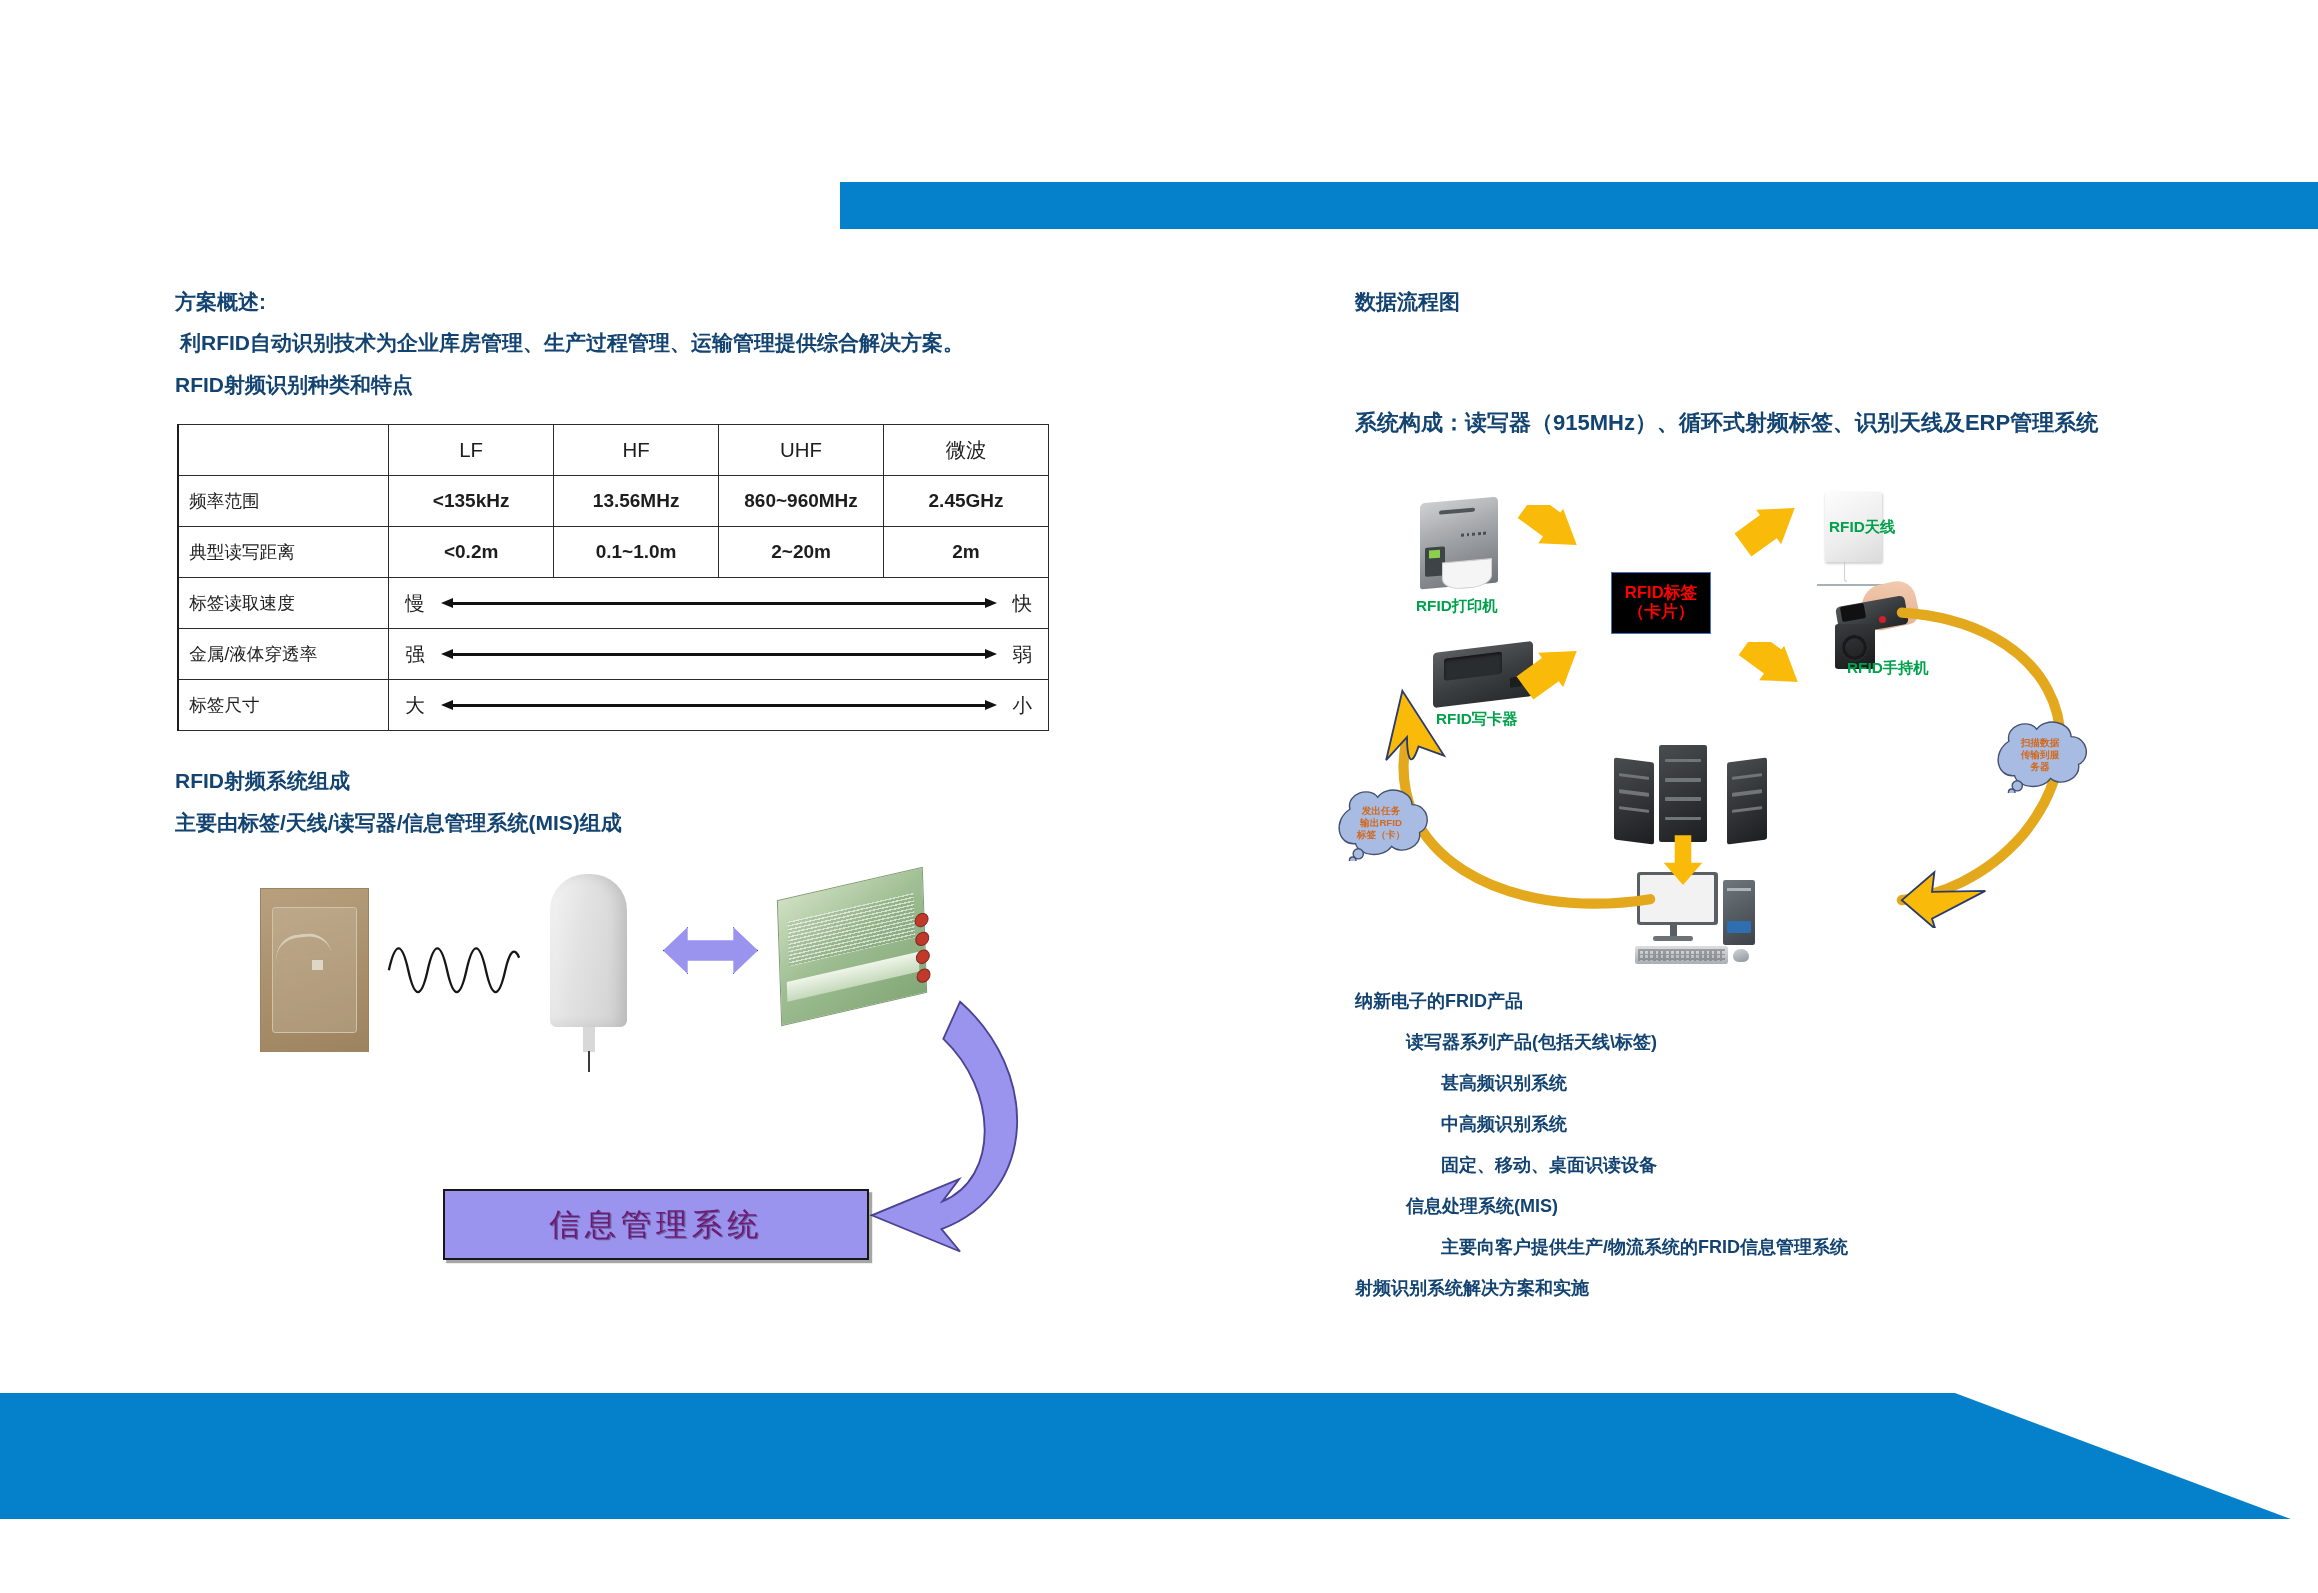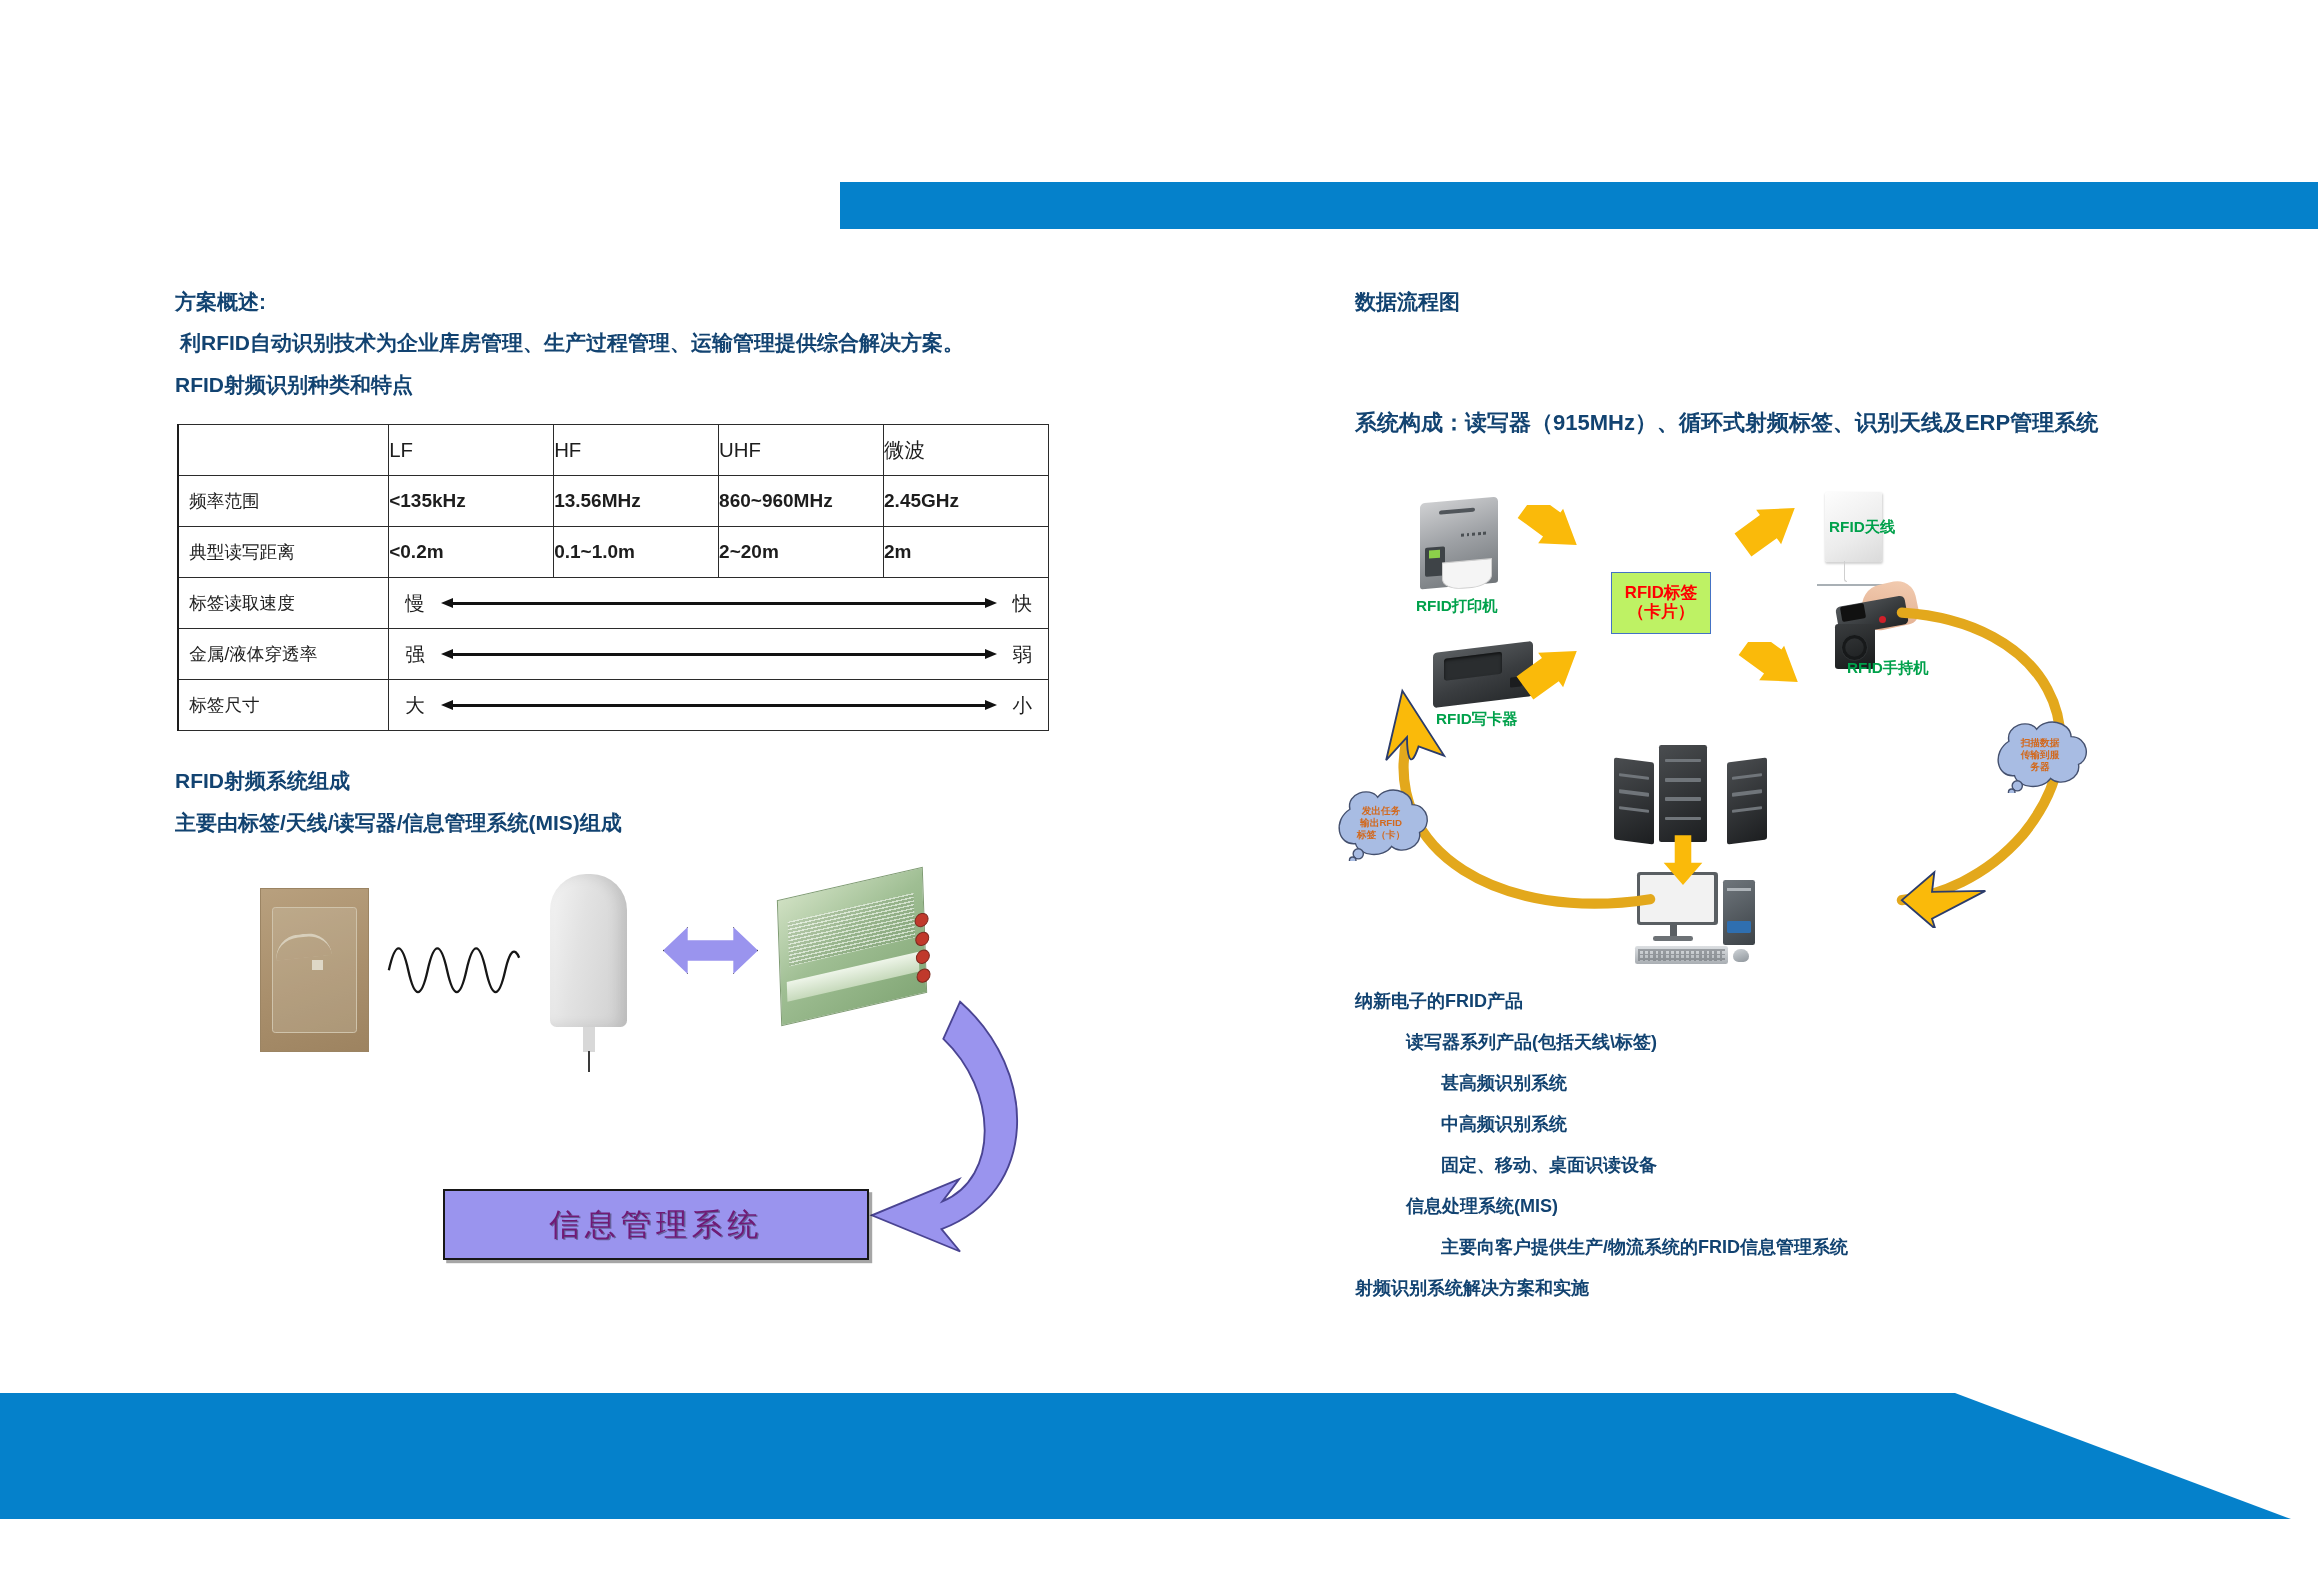--- a/index.html
+++ b/index.html
@@ -49,21 +49,21 @@
 
   
   .tbl{
     position:absolute;left:177px;top:424px;
     width:872px;border-collapse:collapse;
     table-layout:fixed;
   }
   .tbl td{
     border:1.4px solid #2b2b2b;
     height:50px;
-    text-align:left;vertical-align:middle;
+    text-align:center;vertical-align:middle;
     font-size:18.5px;color:#1d1d1d;
     padding:0;
   }
   .tbl .rowhdr{
     text-align:left;padding-left:10.2px;
     font-size:17.6px;font-weight:normal;
     width:199px;
   }
   .tbl .colhdr{font-size:20.4px;font-weight:normal;}
   .tbl .val{font-weight:bold;font-size:19px;}
@@ -164,21 +164,21 @@
     position:absolute;left:1433px;top:647px;width:100px;height:55px;
     background:linear-gradient(165deg,#5b5f62 0%,#3a3d40 55%,#26292b 100%);
     border-radius:4.2px;transform:skewY(-7deg);
   }
   .writer .tray{position:absolute;left:11%;top:12%;width:58%;height:40%;
     background:#2a2d2f;border-radius:2.8px;box-shadow:inset 0 1.9px 3.2px rgba(0,0,0,.6);}
   .writer .usb{position:absolute;right:11%;bottom:20%;width:12px;height:10.2px;background:#1b1d1f;border-radius:1.4px;}
 
   .tagbox{
     position:absolute;left:1611px;top:572px;width:98px;height:60px;
-    background:#bef264;border:1.9px solid #4472C4;
+    background:#000000;border:1.9px solid #4472C4;
     display:flex;flex-direction:column;align-items:center;justify-content:center;
     line-height:1.12;
   }
   .tagbox span{font-size:16.7px;font-weight:bold;color:#ff0000;white-space:nowrap;}
 
   .ant2{
     position:absolute;left:1825px;top:492px;width:57px;height:70px;
     background:linear-gradient(150deg,#fdfdfd 0%,#ececec 60%,#dadada 100%);
     border-radius:2.8px;box-shadow:0.9px 1.4px 2.3px rgba(0,0,0,.18);
   }

